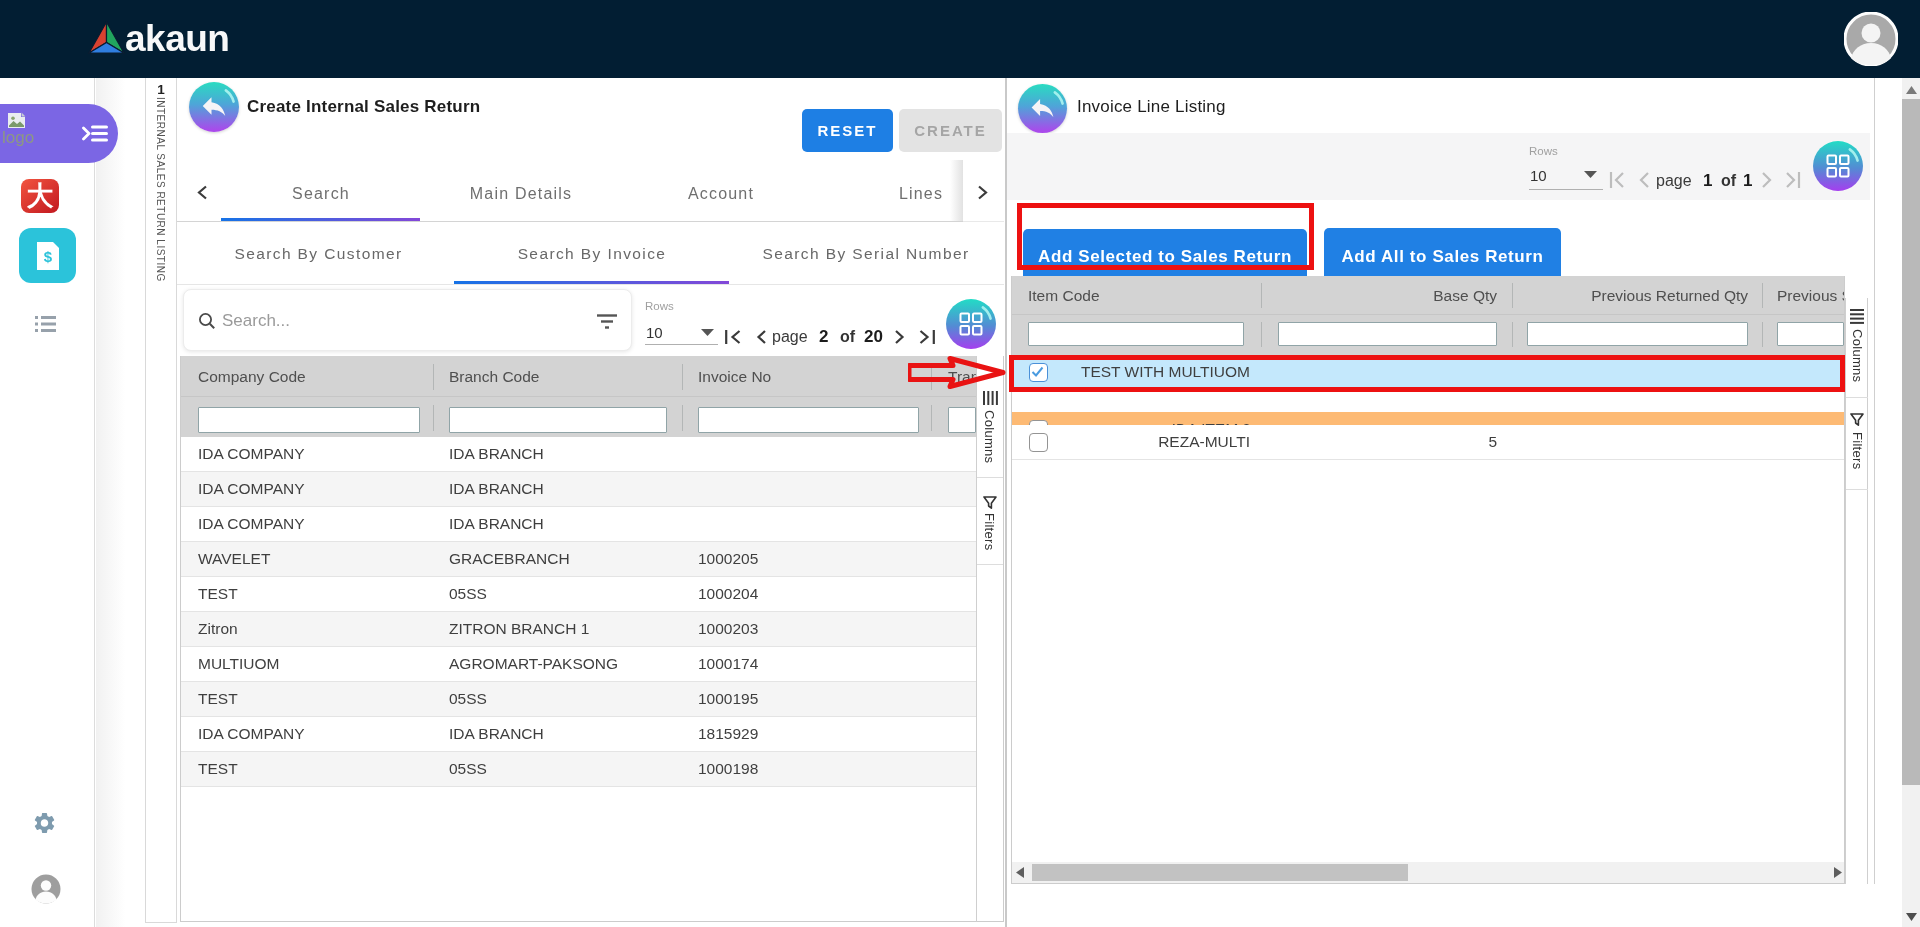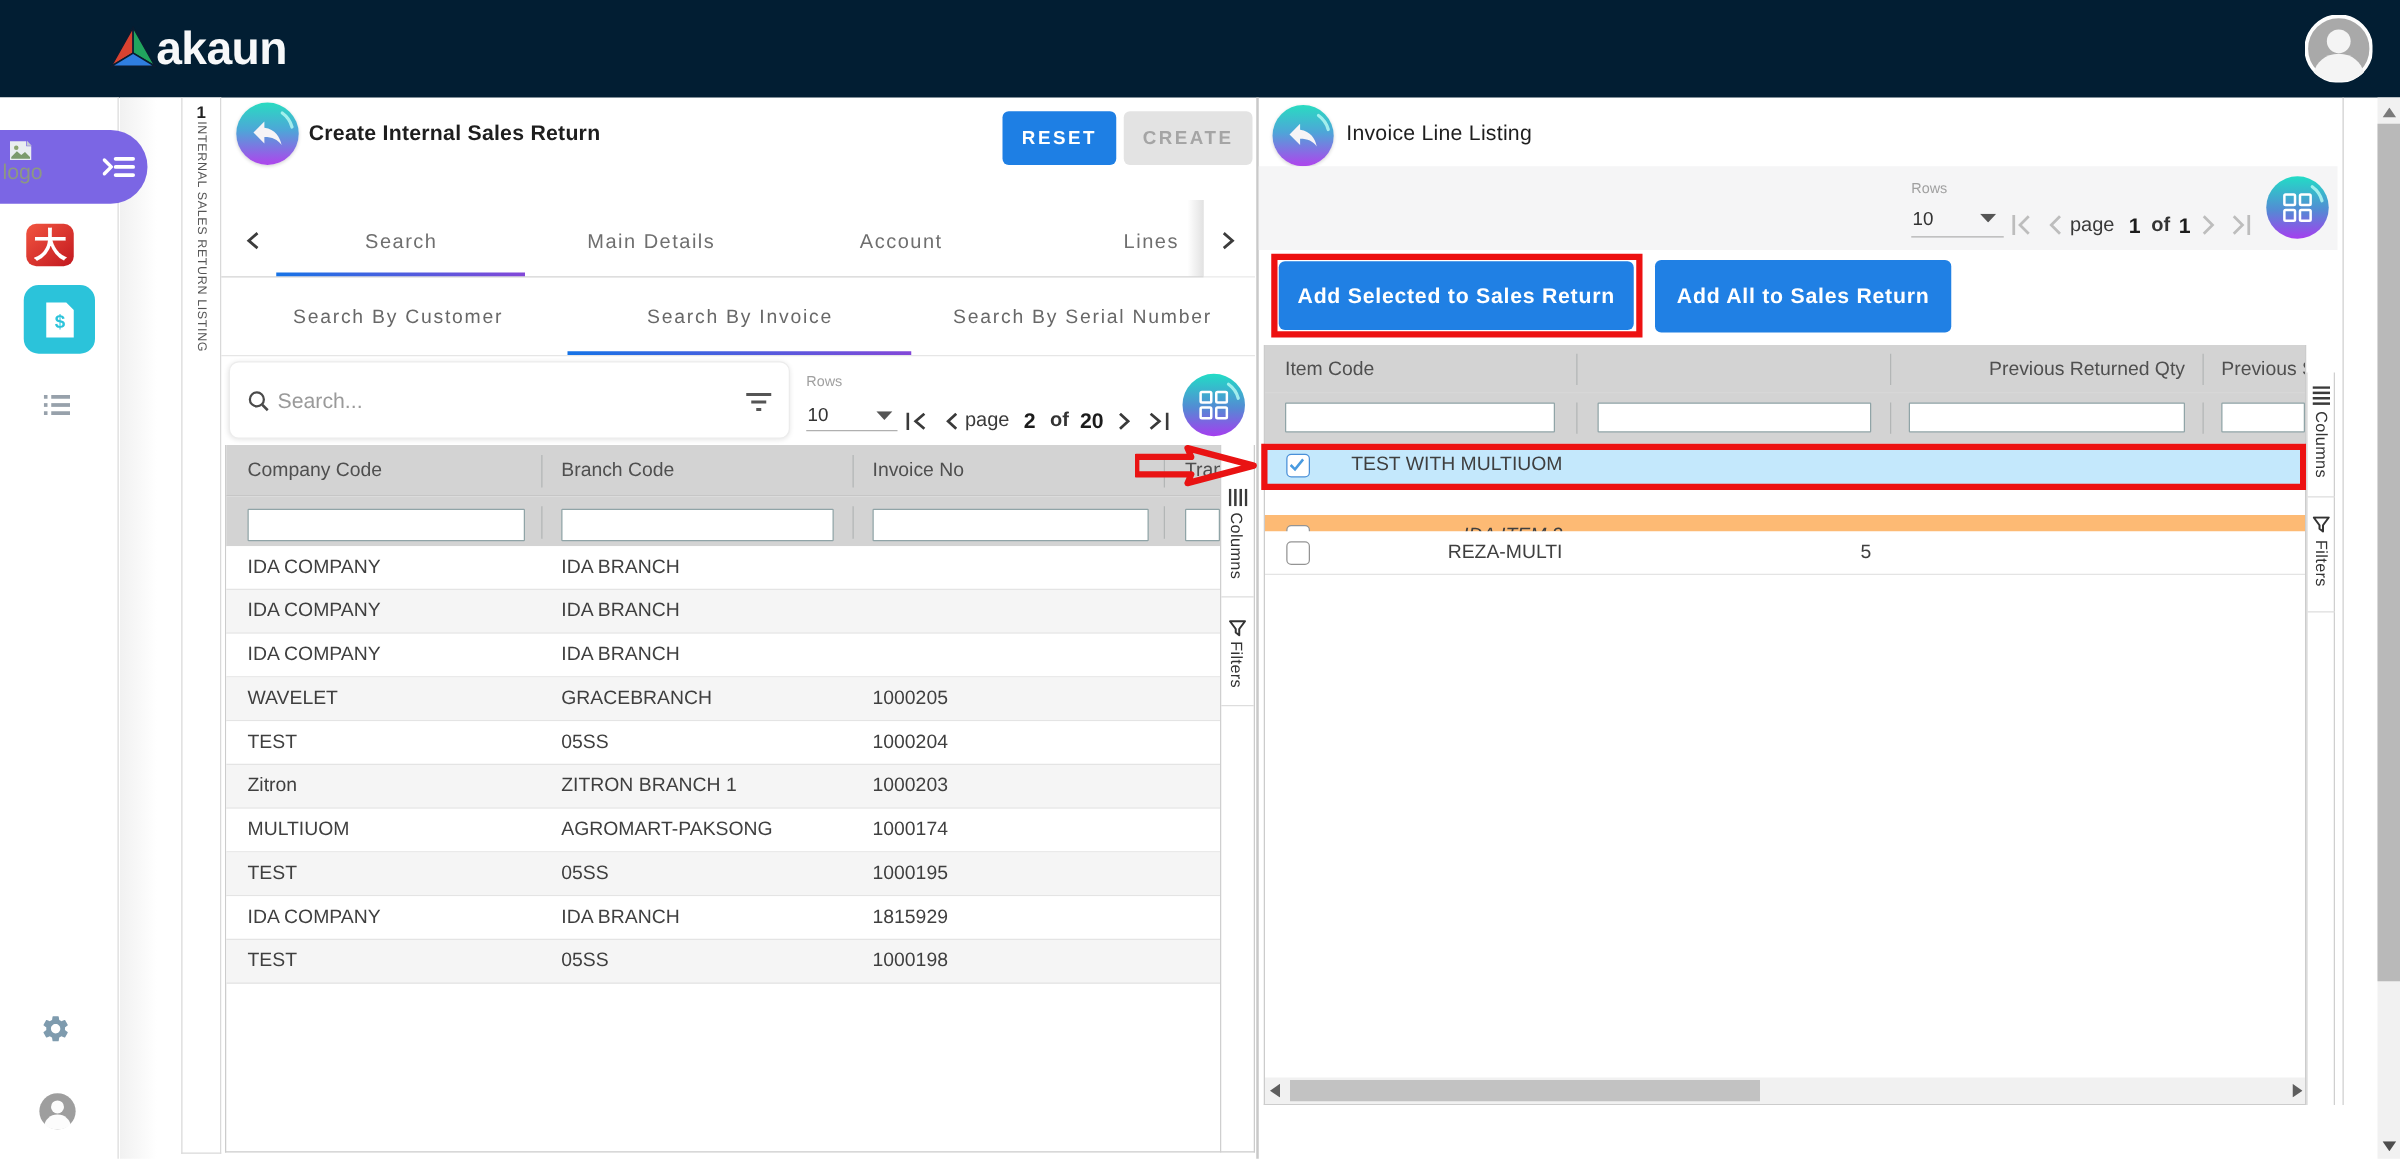--- a/index.html
+++ b/index.html
@@ -27,21 +27,21 @@
   .gcircle { position:absolute; border-radius:50%;
      background:linear-gradient(180deg,#2bd9c2 2%,#4ea5d8 45%,#a94aeb 96%);
      display:flex; align-items:center; justify-content:center; box-shadow:0 1px 3px rgba(0,0,0,0.18); }
   svg.gloss { position:absolute; left:0; top:0; }
   .gridcircle { position:absolute; width:50px; height:50px; border-radius:50%;
      background:linear-gradient(180deg,#22dcc6,#548ad4 55%,#a53eef);
      display:flex; align-items:center; justify-content:center; }
 
   .ptitle { position:absolute; font-size:17px; color:#1e1e1e; letter-spacing:0.2px; }
   .btn { position:absolute; border-radius:5px; color:#fff; font-weight:bold; font-size:15px; letter-spacing:0.6px;
-     display:flex; align-items:center; justify-content:center; }
+     display:flex; align-items:center; justify-content:center;margin-top:20px; }
   .thead { position:absolute; background:#d3d3d3; overflow:hidden; }
   .hcell { position:absolute; font-size:15.5px; color:#4f4f4f; white-space:nowrap; }
   .vdiv { position:absolute; width:1px; background:#b3b6b6; }
   .finput { position:absolute; background:#fff; border:1px solid #90a4a7; border-radius:1px; }
   .trow { position:absolute; border-bottom:1px solid #e4e4e4; font-size:15.5px; color:#3f3f3f; }
   .trow span { position:absolute; top:50%; transform:translateY(-50%); }
   .rows-lbl { position:absolute; font-size:11.5px; color:#a0a0a0; }
   .rows-val { position:absolute; font-size:15px; color:#333; }
   .pgtxt { position:absolute; font-size:16px; color:#3a3a3a; }
   .pgnum { position:absolute; font-size:17px; color:#1c1c1c; font-weight:bold; }
@@ -336,20 +336,21 @@
   </svg>
 </div>
 
 <div class="btn" style="left:1023px; top:209px; width:284px; height:55px; background:#2080e4; font-size:17px;">Add Selected to Sales Return</div>
 <div class="abs" style="left:1017px; top:203px; width:297px; height:67px; border:5px solid #ed1111;"></div>
 <div class="btn" style="left:1324px; top:208px; width:237px; height:58px; background:#2080e4; font-size:17px;">Add All to Sales Return</div>
 
 <div class="abs" style="left:1011px; top:276px; width:834px; height:608px; border-left:1px solid #ccc; border-right:1px solid #ccc; border-bottom:1px solid #ccc;"></div>
 <div class="thead" style="left:1012px; top:276px; width:832px; height:38px;">
   <div class="hcell" style="left:16px; top:11px;">Item Code</div>
+  <div class="hcell" style="left:0px; top:11px; width:485px; text-align:right;">Base Qty</div>
   <div class="hcell" style="left:0px; top:11px; width:736px; text-align:right;">Previous Returned Qty</div>
   <div class="hcell" style="left:765px; top:11px;">Previous S</div>
   <div class="vdiv" style="left:249px; top:7px; height:25px;"></div>
   <div class="vdiv" style="left:500px; top:7px; height:25px;"></div>
   <div class="vdiv" style="left:750px; top:7px; height:25px;"></div>
 </div>
 <div class="abs" style="left:1012px; top:314px; width:832px; height:1px; background:#c6c6c6;"></div>
 <div class="thead" style="left:1012px; top:315px; width:832px; height:40px;">
   <div class="finput" style="left:16px; top:7px; width:216px; height:24px;"></div>
   <div class="finput" style="left:266px; top:7px; width:219px; height:24px;"></div>

